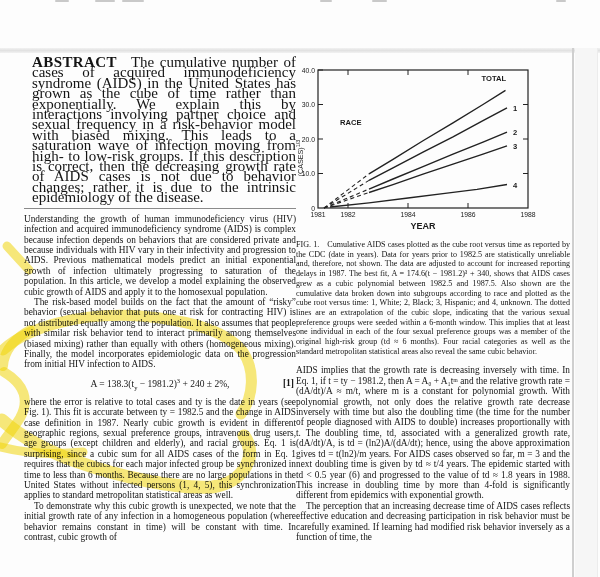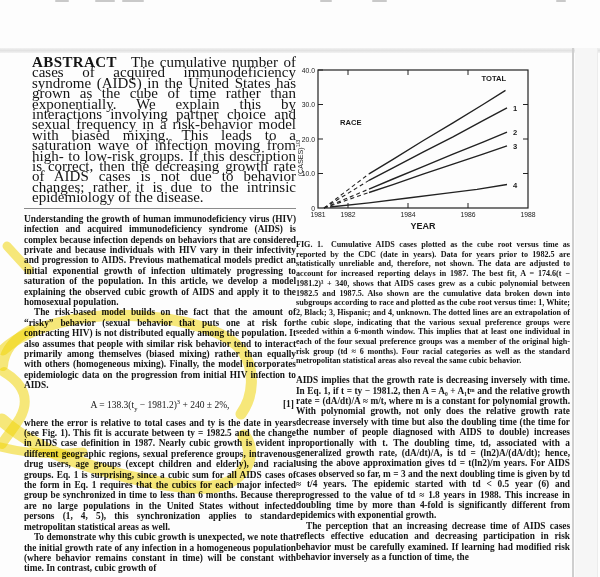--- a/index.html
+++ b/index.html
@@ -8,21 +8,21 @@
   
   .remnant{position:absolute;top:0;height:2px;background:#c9c9c9;border-radius:1px;}
   .fold-band{position:absolute;left:0;top:48px;width:600px;height:5px;
              background:linear-gradient(#f2f2f2,#e2e2e2 50%,#f2f2f2);}
   .page-edge-line{position:absolute;left:572px;top:48px;width:2px;height:529px;background:#cfcfcf;}
   .page-edge-strip{position:absolute;left:575px;top:48px;width:22px;height:529px;
                    background:#f6f6f6;border-right:1px solid #ececec;}
   
   .col-left{position:absolute;left:24px;top:57px;width:272px;}
   .col-right{position:absolute;left:296px;top:58px;width:274px;}
-  p{margin:0;text-align:justify;font-weight:bold;}
+  p{margin:0;text-align:justify;}
   .abstract{font-weight:normal;font-size:15px;line-height:10.4px;margin-left:8px;}
   .ab-label{margin-right:14px;letter-spacing:.4px;}
   .rule{border-top:1px solid #8a8a8a;margin:5px 0 5px 0;height:0;}
   .body{font-size:9.3px;line-height:10.4px;}
   .indent{text-indent:10px;}
   .equation{position:relative;font-size:9.5px;margin:7px 0 6px 0;text-align:center;}
   .equation sub{font-size:6.5px;}
   .equation sup{font-size:6.5px;}
   .eq-num{position:absolute;right:2px;top:1px;font-weight:bold;}
   .caption{margin-top:4px;font-size:8.1px;line-height:9.7px;}

